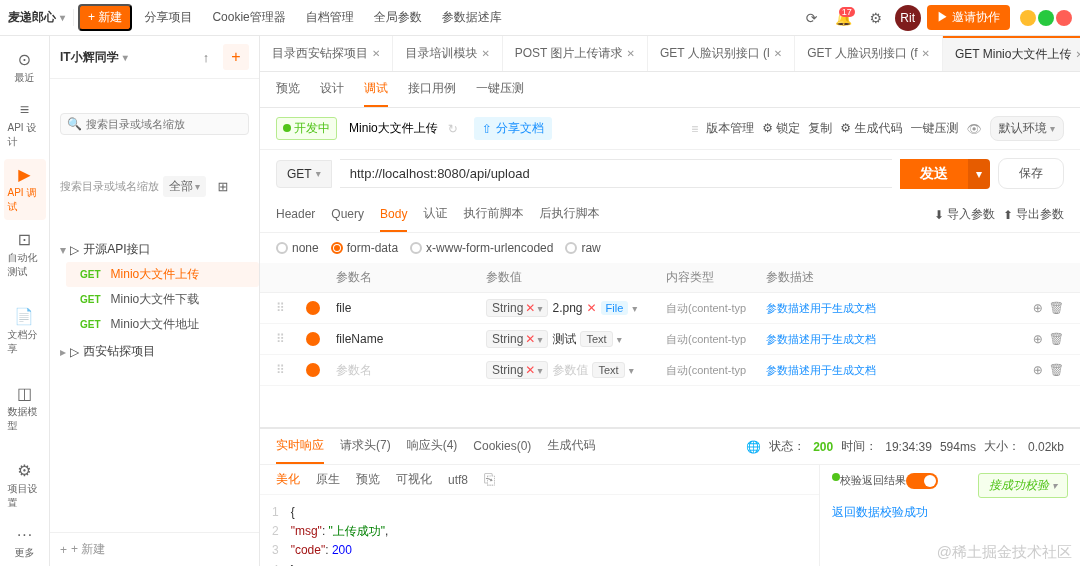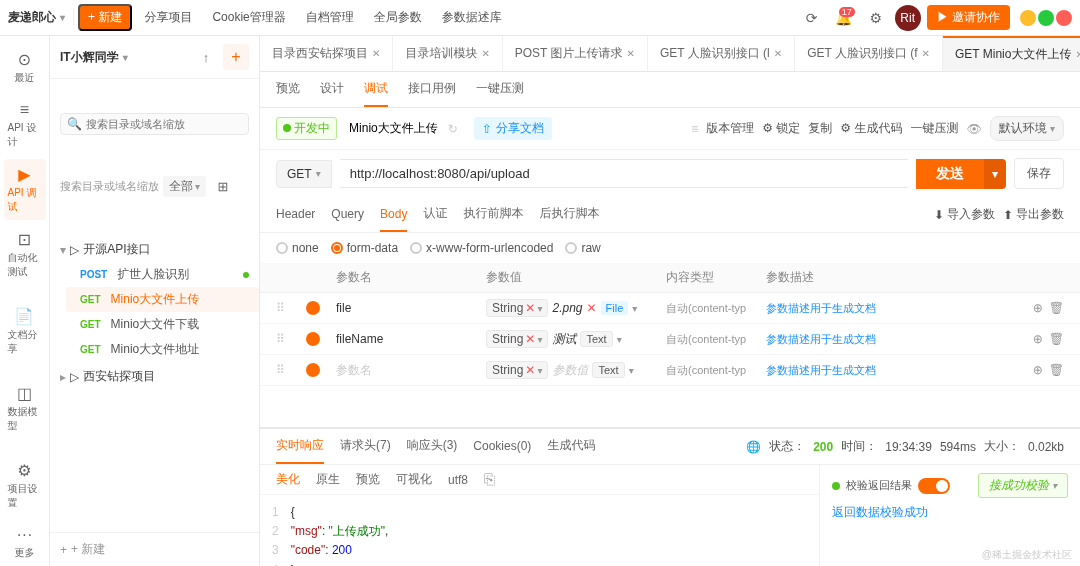--- a/index.html
+++ b/index.html
@@ -79,21 +79,21 @@
     .action-btn { font-size: 12px; color: #555; cursor: pointer; display: flex; align-items: center; gap: 3px; }
     .env-select { font-size: 12px; color: #555; background: #f5f5f5; border: 1px solid #e8e8e8; border-radius: 8px; padding: 3px 8px; cursor: pointer; }
 
     
     .url-bar { padding: 8px 16px; display: flex; align-items: center; gap: 8px; flex-shrink: 0; }
     .method-select { background: #f5f5f5; border: 1px solid #e8e8e8; border-radius: 4px 0 0 4px; padding: 6px 10px; font-size: 12px; color: #333; cursor: pointer; display: flex; align-items: center; gap: 4px; }
     .url-input { flex: 1; border: 1px solid #e8e8e8; border-left: none; border-right: none; padding: 6px 10px; font-size: 13px; color: #333; outline: none; background: #fff; }
     .send-btn-group { display: flex; align-items: stretch; }
     .send-btn { background: #ff6a00; color: #fff; border: none; padding: 6px 20px; cursor: pointer; font-size: 14px; font-weight: bold; border-radius: 0; }
     .send-dropdown { background: #e65c00; color: #fff; border: none; padding: 6px 8px; cursor: pointer; font-size: 12px; border-radius: 0 4px 4px 0; }
-    .save-btn { background: #fff; border: 1px solid #e8e8e8; padding: 6px 12px; cursor: pointer; font-size: 12px; color: #555; border-radius: 4px; }
+    .save-btn { background: #fff; border: 1px solid #e8e8e8; padding: 6px 20px; cursor: pointer; font-size: 12px; color: #555; border-radius: 9px; }
 
     
     .params-tab-bar { display: flex; align-items: center; gap: 16px; padding: 0 16px; border-bottom: 1px solid #f0f0f0; height: 36px; background: #fff; flex-shrink: 0; }
     .params-tab { cursor: pointer; color: #666; font-size: 12px; height: 100%; display: flex; align-items: center; border-bottom: 2px solid transparent; }
     .params-tab.active { color: #ff6a00; border-bottom-color: #ff6a00; }
     .params-tab-actions { margin-left: auto; display: flex; gap: 8px; }
 
     
     .params-options { padding: 8px 16px; display: flex; align-items: center; gap: 12px; flex-shrink: 0; background: #fff; }
     .radio-label { display: flex; align-items: center; gap: 4px; cursor: pointer; color: #555; font-size: 12px; }
@@ -103,21 +103,21 @@
 
     
     .params-table { flex: 1; overflow-y: auto; background: #fff; }
     .params-table-header { display: grid; grid-template-columns: 30px 30px 150px 180px 100px 200px 1fr 60px; align-items: center; padding: 6px 16px; background: #fafafa; border-bottom: 1px solid #f0f0f0; color: #888; font-size: 11px; }
     .params-row { display: grid; grid-template-columns: 30px 30px 150px 180px 100px 200px 1fr 60px; align-items: center; padding: 6px 16px; border-bottom: 1px solid #f5f5f5; }
     .param-checkbox { width: 14px; height: 14px; border-radius: 50%; background: #ff6a00; border: 2px solid #ff6a00; flex-shrink: 0; }
     .param-drag { color: #ccc; cursor: grab; }
     .param-name { font-size: 12px; color: #333; }
     .param-value-cell { display: flex; align-items: center; gap: 4px; }
     .type-tag { background: #f5f5f5; border: 1px solid #e8e8e8; border-radius: 3px; padding: 1px 5px; font-size: 11px; color: #555; cursor: pointer; display: flex; align-items: center; gap: 2px; }
-    .param-value { font-size: 12px; color: #333; font-style: italic; }
+    .param-value { font-size: 12px; color: #333; }
     .file-tag { background: #e6f7ff; color: #1890ff; border-radius: 3px; padding: 1px 5px; font-size: 11px; }
     .content-type { font-size: 11px; color: #999; }
     .param-desc { font-size: 11px; color: #1890ff; cursor: pointer; }
     .param-actions { display: flex; gap: 6px; justify-content: flex-end; }
     .param-action-btn { color: #999; cursor: pointer; font-size: 12px; }
     .x-mark { color: #ff4d4f; font-size: 12px; cursor: pointer; }
 
     
     .bottom-panel { height: 139px; background: #fff; border-top: 2px solid #e8e8e8; display: flex; flex-direction: column; flex-shrink: 0; }
     .bottom-tab-bar { display: flex; align-items: center; padding: 0 16px; gap: 16px; border-bottom: 1px solid #f0f0f0; height: 36px; flex-shrink: 0; }
@@ -129,29 +129,29 @@
     .response-left { flex: 1; border-right: 1px solid #f0f0f0; display: flex; flex-direction: column; overflow: hidden; }
     .response-toolbar { padding: 4px 12px; display: flex; align-items: center; gap: 8px; border-bottom: 1px solid #f5f5f5; flex-shrink: 0; }
     .resp-tab { font-size: 11px; color: #666; cursor: pointer; padding: 2px 4px; }
     .resp-tab.active { color: #ff6a00; }
     .response-code { flex: 1; overflow: auto; padding: 8px 12px; font-family: 'Courier New', monospace; font-size: 12px; color: #333; line-height: 1.6; background: #fff; }
     .line-num { color: #ccc; margin-right: 12px; user-select: none; }
     .json-key { color: #a31515; }
     .json-string { color: #008000; }
     .json-number { color: #0000ff; }
     .response-right { width: 260px; padding: 8px 12px; display: flex; flex-direction: column; gap: 6px; }
-    .verify-row { display: flex; align-items: center; gap: 6px; }
+    .verify-row { display: flex; gap: 0; }
     .verify-label { font-size: 11px; color: #555; }
     .toggle-switch { width: 32px; height: 16px; background: #ff6a00; border-radius: 8px; position: relative; cursor: pointer; }
     .toggle-switch::after { content: ''; position: absolute; width: 12px; height: 12px; border-radius: 50%; background: #fff; top: 2px; right: 2px; }
     .verify-link { font-size: 11px; color: #1890ff; cursor: pointer; }
     .success-btn { background: #f6ffed; border: 1px solid #b7eb8f; color: #52c41a; font-size: 11px; padding: 3px 10px; border-radius: 3px; cursor: pointer; margin-left: auto; display: flex; align-items: center; gap: 3px; font-style: italic; }
 
     
-    .dev-credit { position: fixed; bottom: 4px; right: 8px; font-size: 10px; color: #ccc; }
+    .dev-credit { position: fixed; bottom: 4px; right: 8px; font-size: 15px; color: #ccc; }
 
     .chevron { font-size: 10px; color: #999; }
   </style>
 </head>
 <body>
 
 <div class="topbar">
   <div class="topbar-logo">
     <span>麦递郎心</span>
     <span class="chevron">▾</span>
@@ -257,25 +257,20 @@
       <span class="icon-btn" style="font-size:13px;">⊞</span>
     </div>
     <div class="sidebar-tree">
       <div class="tree-group">
         <div class="tree-parent">
           <span style="margin-right:4px; color:#999;">▾</span>
           <span style="margin-right:4px;">▷</span>
           <span>开源API接口</span>
         </div>
         <div class="tree-children">
-          <div class="tree-child">
-            <span class="method-tag method-post">POST</span>
-            <span>扩世人脸识别</span>
-            <span class="dot-green" style="margin-left:auto;"></span>
-          </div>
           <div class="tree-child active">
             <span class="method-tag method-get">GET</span>
             <span>Minio大文件上传</span>
           </div>
           <div class="tree-child">
             <span class="method-tag method-get">GET</span>
             <span>Minio大文件下载</span>
           </div>
           <div class="tree-child">
             <span class="method-tag method-get">GET</span>
@@ -534,21 +529,21 @@
 
     <div class="bottom-panel">
       <div class="bottom-tab-bar">
         <div class="bottom-tab active">
           <span>实时响应</span>
         </div>
         <div class="bottom-tab">
           <span>请求头(7)</span>
         </div>
         <div class="bottom-tab">
-          <span>响应头(3)</span>
+          <span>响应头(4)</span>
         </div>
         <div class="bottom-tab">
           <span>Cookies(0)</span>
         </div>
         <div class="bottom-tab">
           <span>生成代码</span>
         </div>
         <div class="bottom-status">
           <span>🌐</span>
           <span>状态：</span>

